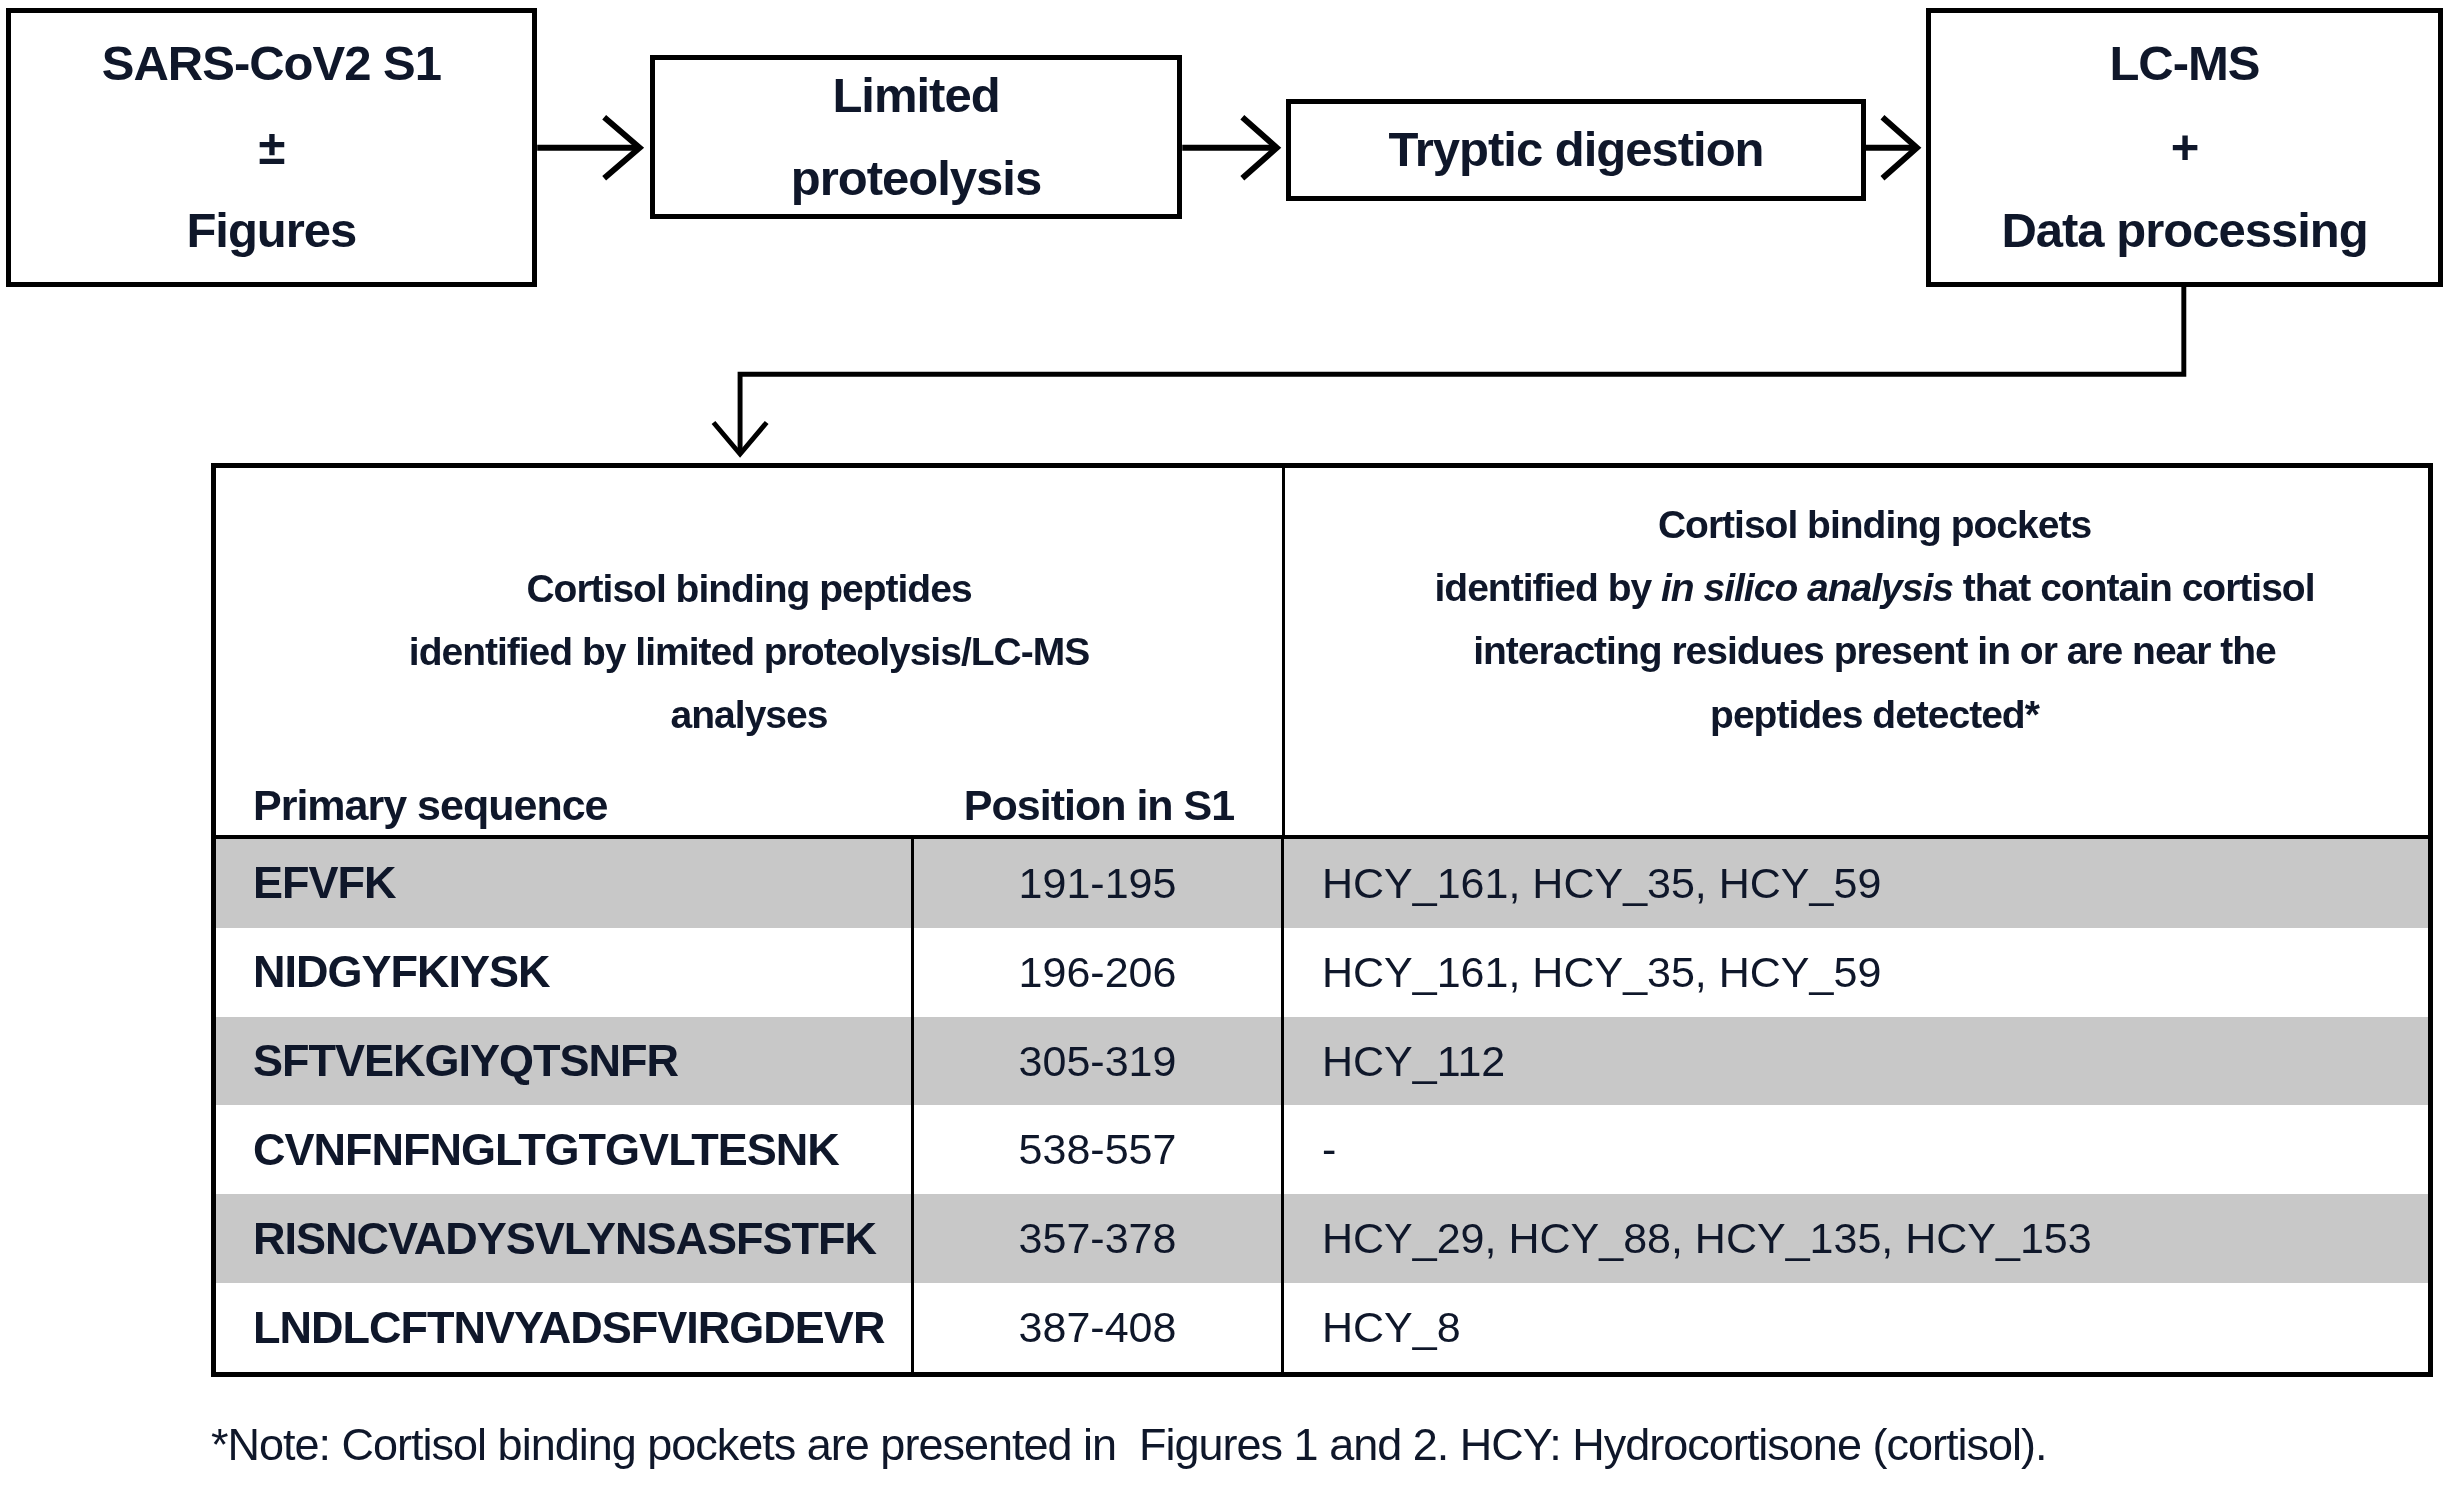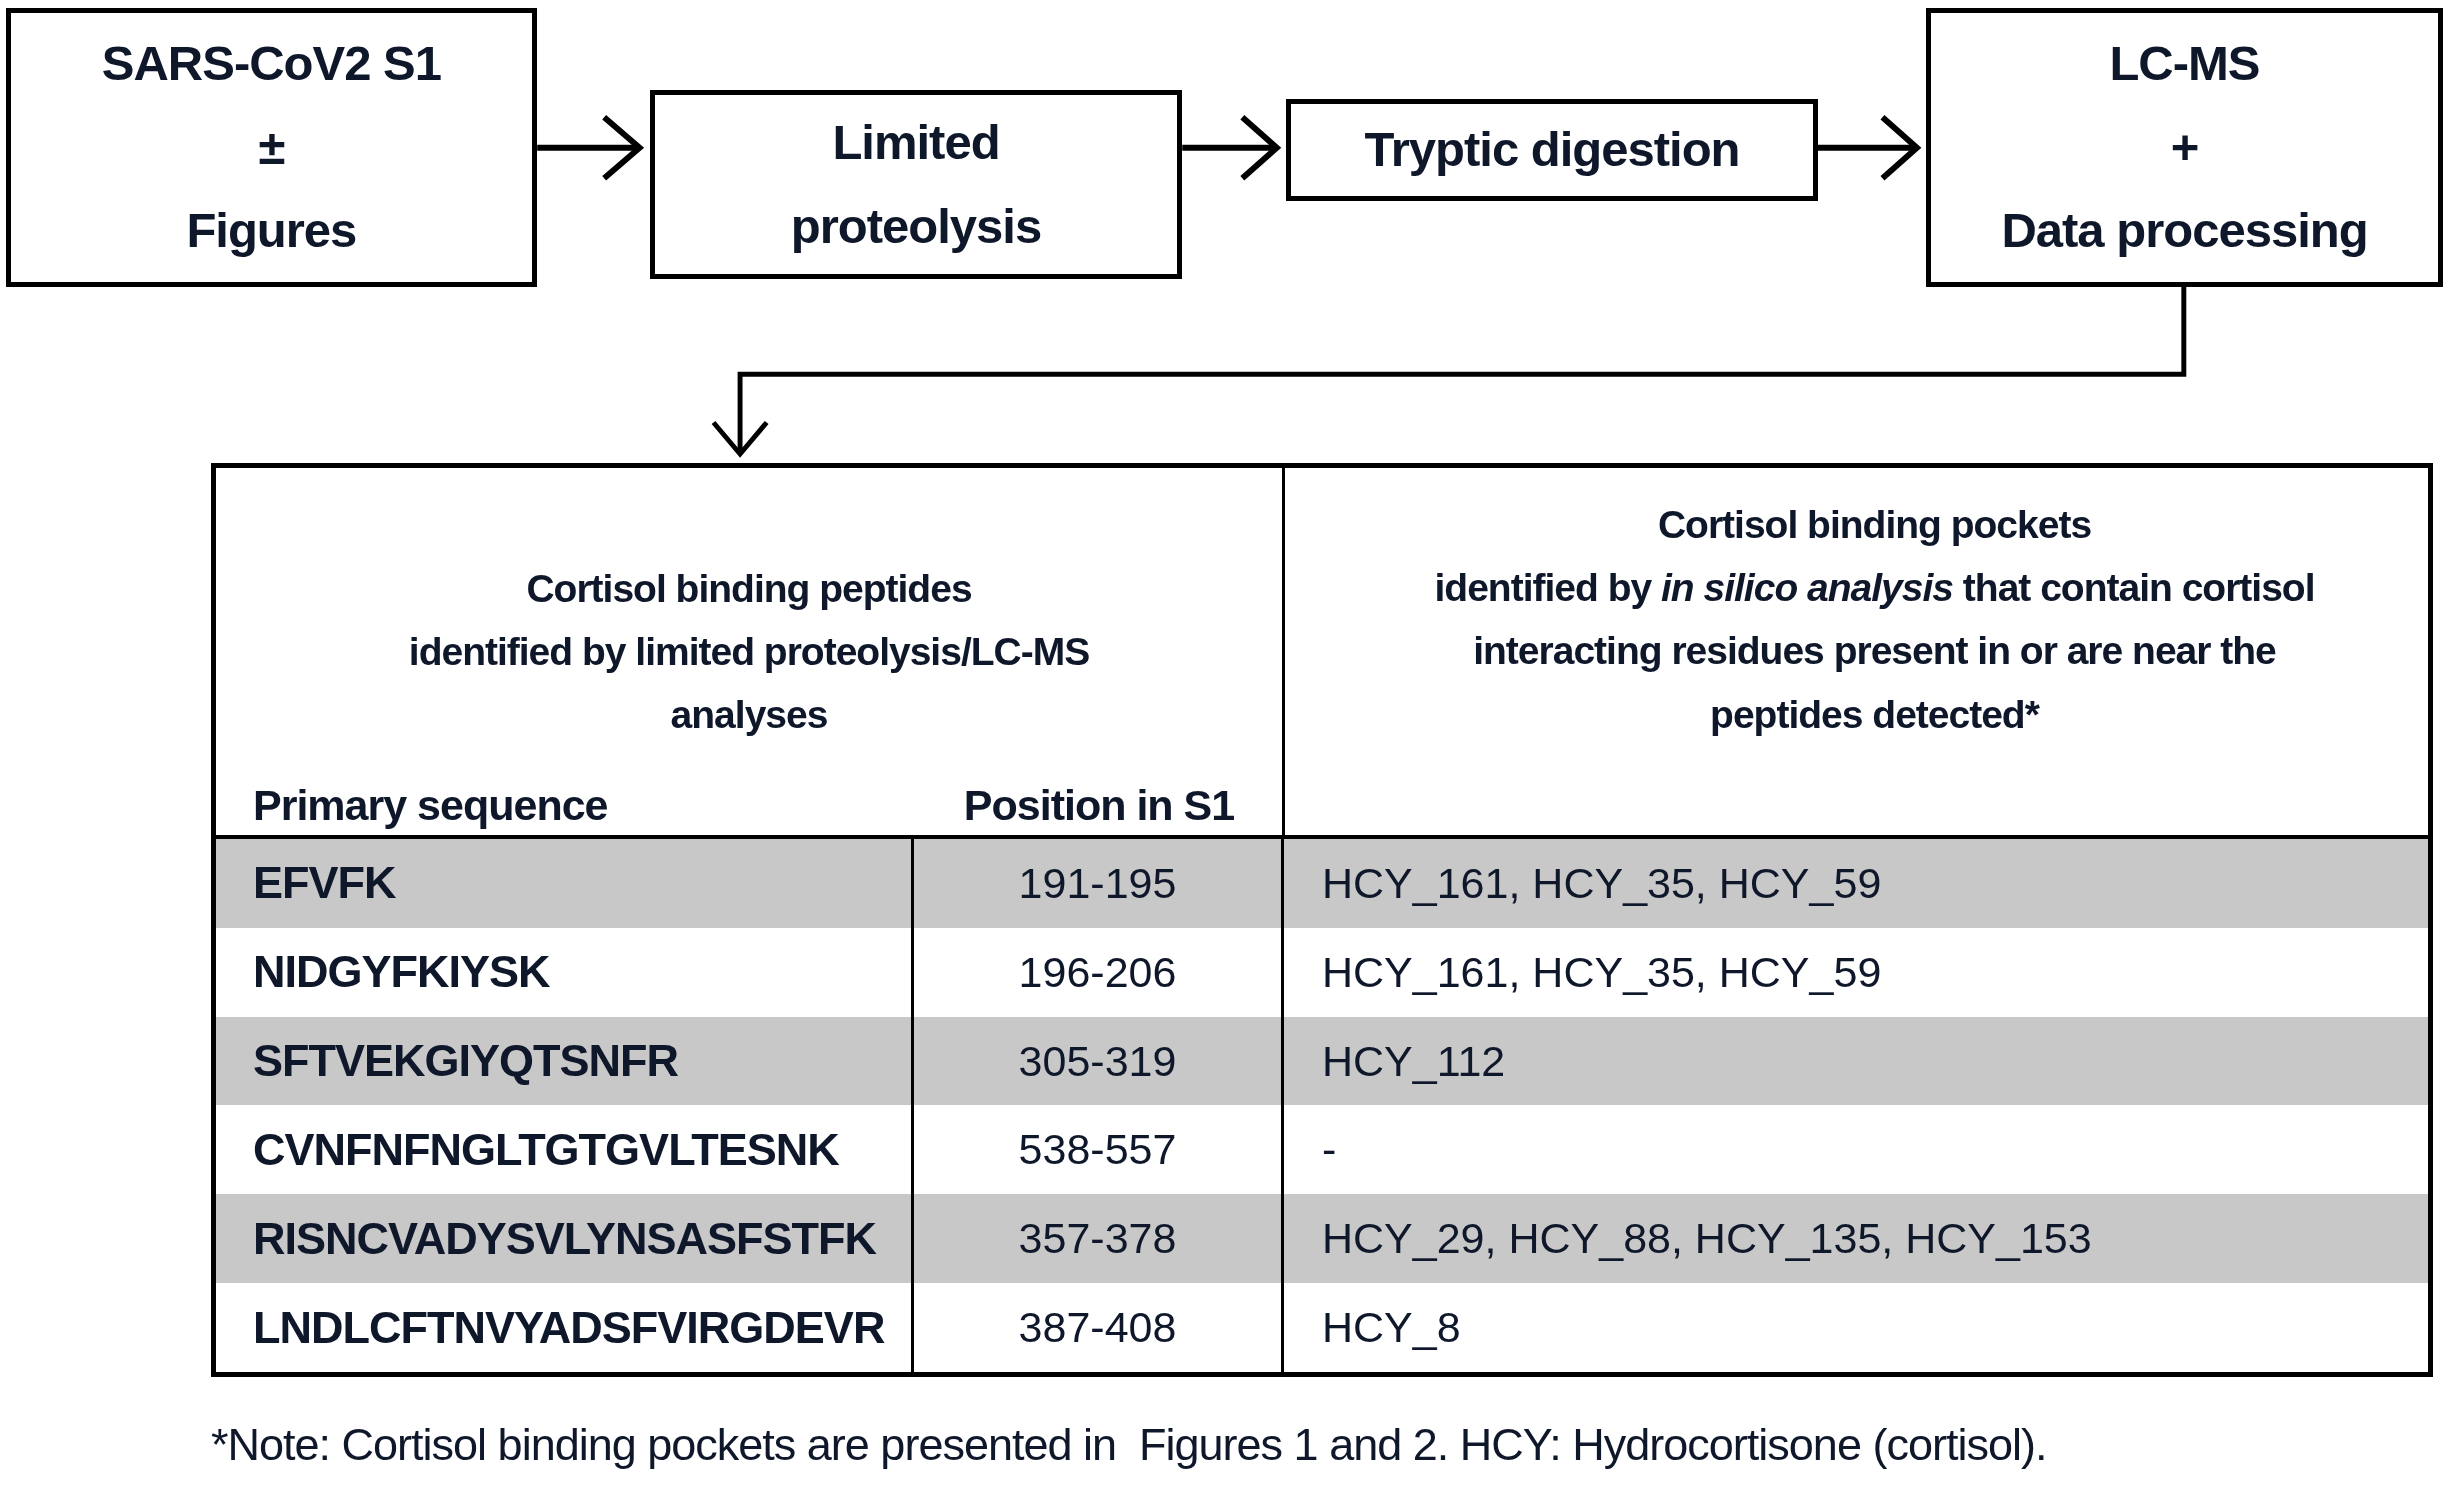--- a/index.html
+++ b/index.html
@@ -22,22 +22,22 @@
     flex-direction: column;
     align-items: center;
     justify-content: center;
     text-align: center;
     font-weight: bold;
     font-size: 49px;
     line-height: 1.7;
     letter-spacing: -1px;
   }
   #box-sample   { left: 5.9px;    top: 7.9px;   width: 531px; height: 279px; }
-  #box-limited  { left: 650px;  top: 55px;  width: 532px; height: 189px; margin-top: 35px; }
-  #box-tryptic  { left: 1286px; top: 99px; width: 532px; height: 102px; }
+  #box-limited  { left: 650px;  top: 55px;  width: 532px; height: 164px; }
+  #box-tryptic  { left: 1286px; top: 99px; width: 580px; height: 102px; }
   #box-lcms     { left: 1926px; top: 7.9px;   width: 517px; height: 279px; }
   
   #connectors { position: absolute; left: 0; top: 0; width: 2463px; height: 1492px; }
   
   #results-table {
     position: absolute;
     left: 211px; top: 463px;
     width: 2222px; height: 914px;
     border: 5.9px solid #000;
     box-sizing: border-box;

